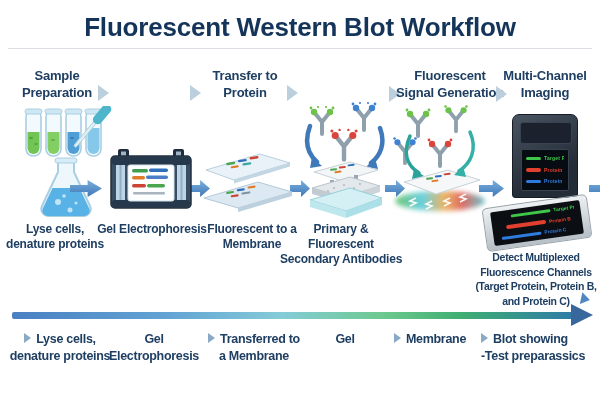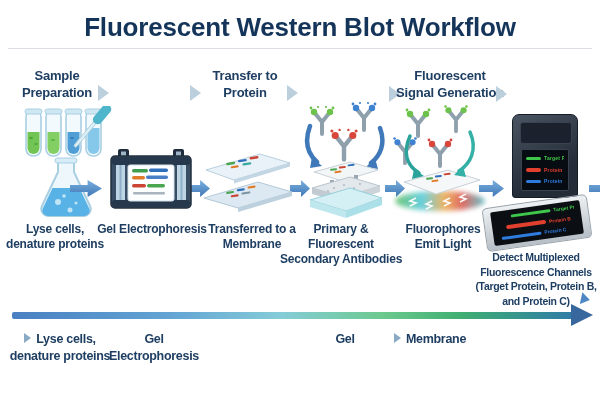--- a/index.html
+++ b/index.html
@@ -63,20 +63,22 @@
 Preparation</div>
   <div class="abs chev" style="left:98px;top:85px"></div>
   <div class="abs chev" style="left:190px;top:85px"></div>
   <div class="abs txt step-header" style="left:193px;width:104px">Transfer to
 Protein</div>
   <div class="abs chev" style="left:287px;top:85px"></div>
   <div class="abs chev" style="left:389px;top:86px"></div>
   <div class="abs txt step-header" style="left:388px;width:124px">Fluorescent
 Signal Generation</div>
   <div class="abs chev" style="left:496px;top:86px"></div>
+  <div class="abs txt step-header" style="left:489px;width:112px">Multi-Channel
+Imaging</div>
 
   <svg class="abs" style="left:24px;top:106px" width="92" height="118" viewBox="0 0 92 118">
     <g>
       <g transform="translate(2,4)">
         <rect width="15" height="46" rx="7" fill="#f3fafd" stroke="#a9cfe3" stroke-width="1.6"></rect>
         <path d="M1.5,22 h12 v16 a6,6 0 0 1 -12,0 z" fill="#72c455"></path>
         <ellipse cx="5" cy="28" rx="2" ry="1.2" fill="#4ea838"></ellipse>
           <ellipse cx="10" cy="34" rx="1.8" ry="1" fill="#4ea838"></ellipse>
         <rect x="-1" y="-1" width="17" height="5" rx="2.5" fill="#cfe7f3" stroke="#a9cfe3" stroke-width="1"></rect>
       </g>
@@ -309,36 +311,38 @@
       <div class="trow" style="margin-left:2px">
           <span class="tbar" style="background: rgb(47, 124, 224);"></span>
           <span class="tlab" style="color: rgb(47, 124, 224);">Protein C</span>
         </div>
     </div>
   </div>
 
   <div class="abs txt caption" style="left:3px;width:104px">Lyse cells,
 denature proteins</div>
   <div class="abs txt caption" style="left:97px;width:110px">Gel Electrophoresis</div>
-  <div class="abs txt caption" style="left:197px;width:110px">Transferred to a
+  <div class="abs txt caption" style="left:197px;width:110px">Fluorescent to a
 Membrane</div>
   <div class="abs txt caption" style="left:266px;width:150px">Primary &amp;
 Fluorescent
 Secondary Antibodies</div>
-  <div class="abs txt caption" style="left:393px;width:100px">Fluorophores
-Emit Light</div>
   <div class="abs txt caption small" style="left:466px;width:140px">Detect Multiplexed
 Fluorescence Channels
 (Target Protein, Protein B,
 and Protein C)</div>
   <div id="cap-pointer" class="abs"></div>
 
   <div id="tl-bar" class="abs"></div>
   <div id="tl-head" class="abs"></div>
 
   <div class="abs txt bottom-item" style="left:0px;width:120px"><span class="bullet"></span><span class="pre">Lyse cells,
 denature proteins</span></div>
   <div class="abs txt bottom-item" style="left:102px;width:104px"><span class="pre">Gel
 Electrophoresis</span></div>
+  <div class="abs txt bottom-item" style="left:194px;width:120px"><span class="bullet"></span><span class="pre">Transferred to
+a Membrane</span></div>
   <div class="abs txt bottom-item" style="left:320px;width:50px"><span class="pre">Gel</span></div>
   <div class="abs txt bottom-item" style="left:380px;width:100px"><span class="bullet"></span><span class="pre">Membrane</span></div>
+  <div class="abs txt bottom-item left" style="left:481px;width:118px"><span class="bullet"></span><span class="pre">Blot showing
+-Test preparassics</span></div>
 
 </div>
 
 </body></html>

